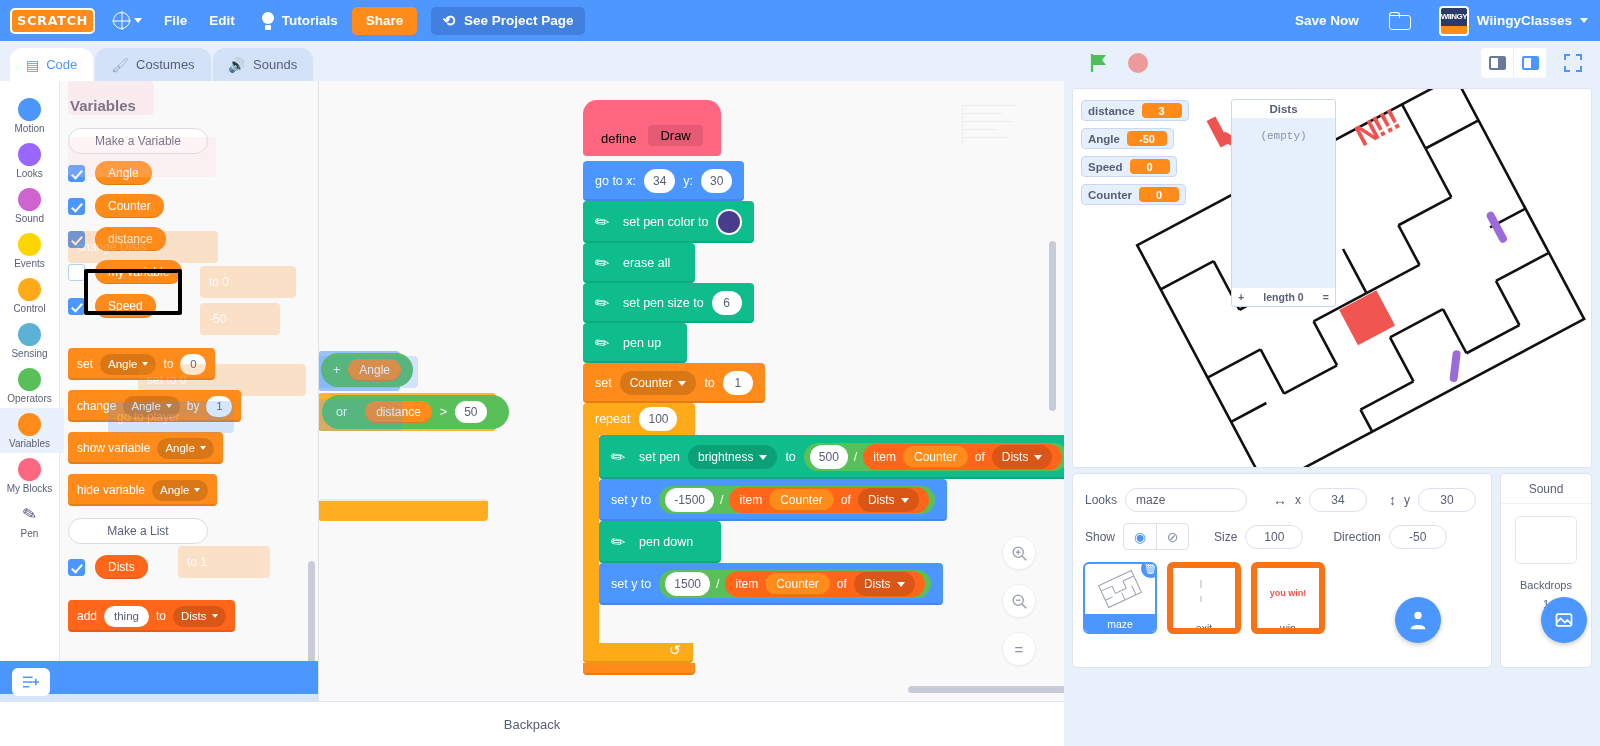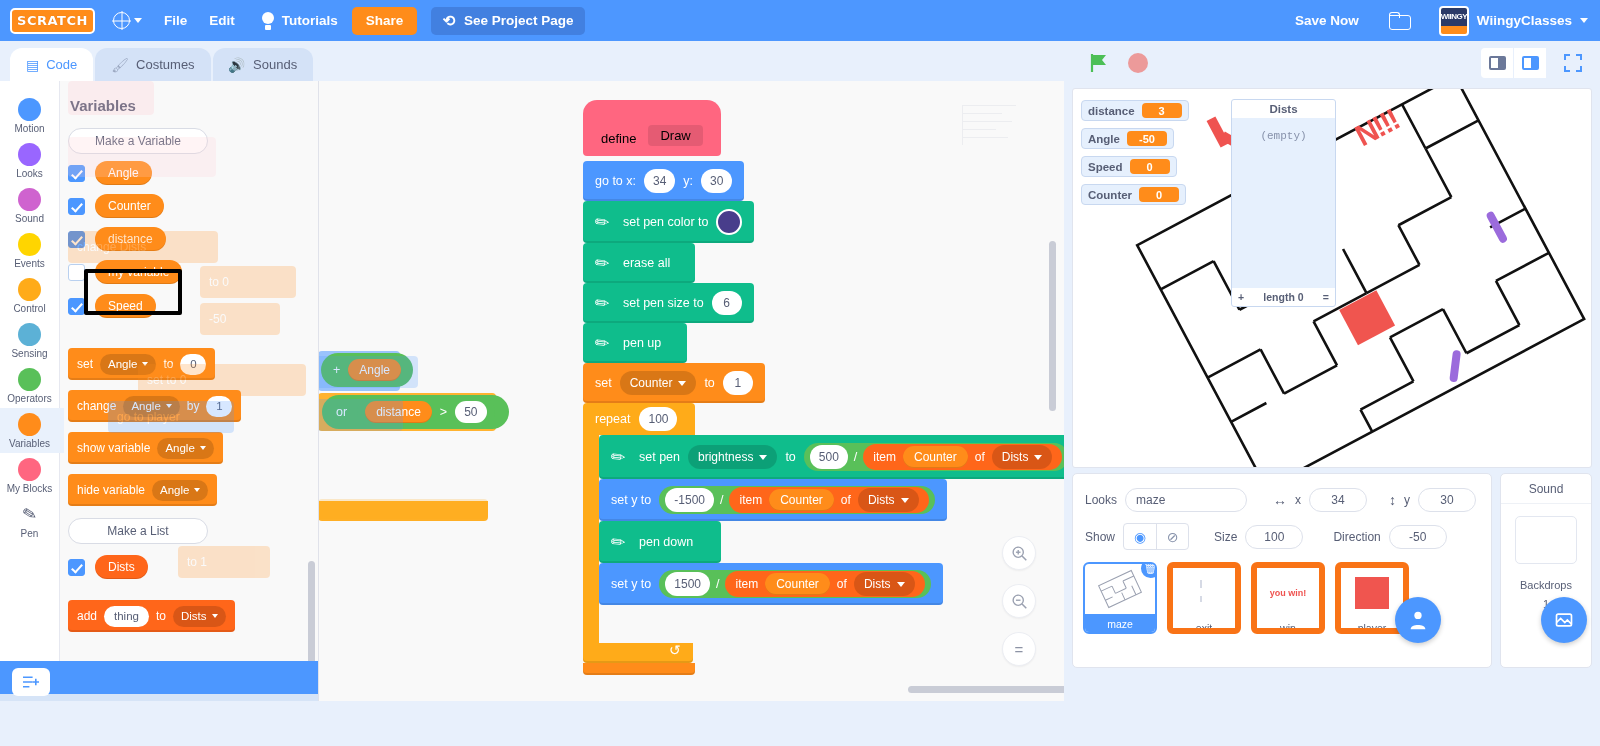--- a/index.html
+++ b/index.html
@@ -788,26 +788,20 @@
             </svg>
         </div>
         <div class="sp-name">exit</div>
       </div>
       <div class="sp-card">
         <div class="sp-thumb">
           <span style="font-size:9px;color:#ef5350;font-weight:bold;">you win!</span>
         </div>
         <div class="sp-name">win</div>
       </div>
-      <div class="sp-card">
-        <div class="sp-thumb">
-          <span style="width:34px;height:32px;background:#f0554f;display:block;"></span>
-        </div>
-        <div class="sp-name">player</div>
-      </div>
     </div>
     <div class="addsprite">
       <svg width="22" height="22" viewBox="0 0 24 24" fill="#fff">
           <circle cx="12" cy="7" r="4"></circle>
           <path d="M4 22 C4 16 20 16 20 22 Z"></path>
         </svg>
     </div>
   </div>
 
   <div class="stagepane">
@@ -826,15 +820,16 @@
   </div>
 
   <div class="left-bottom"></div>
   <div class="bp-ico">
     <svg width="20" height="16" viewBox="0 0 24 20" fill="none" stroke="#4c97ff" stroke-width="2">
       <path d="M2 4 H14 M2 10 H14 M2 16 H10"></path>
         <path d="M18 6 V14 M14 10 H22"></path>
       </svg>
   </div>
   <div class="bp-strip"></div>
+  <div class="backpack">Backpack</div>
   <div class="bottom-right"></div>
 
 </div>
 
 </body></html>

